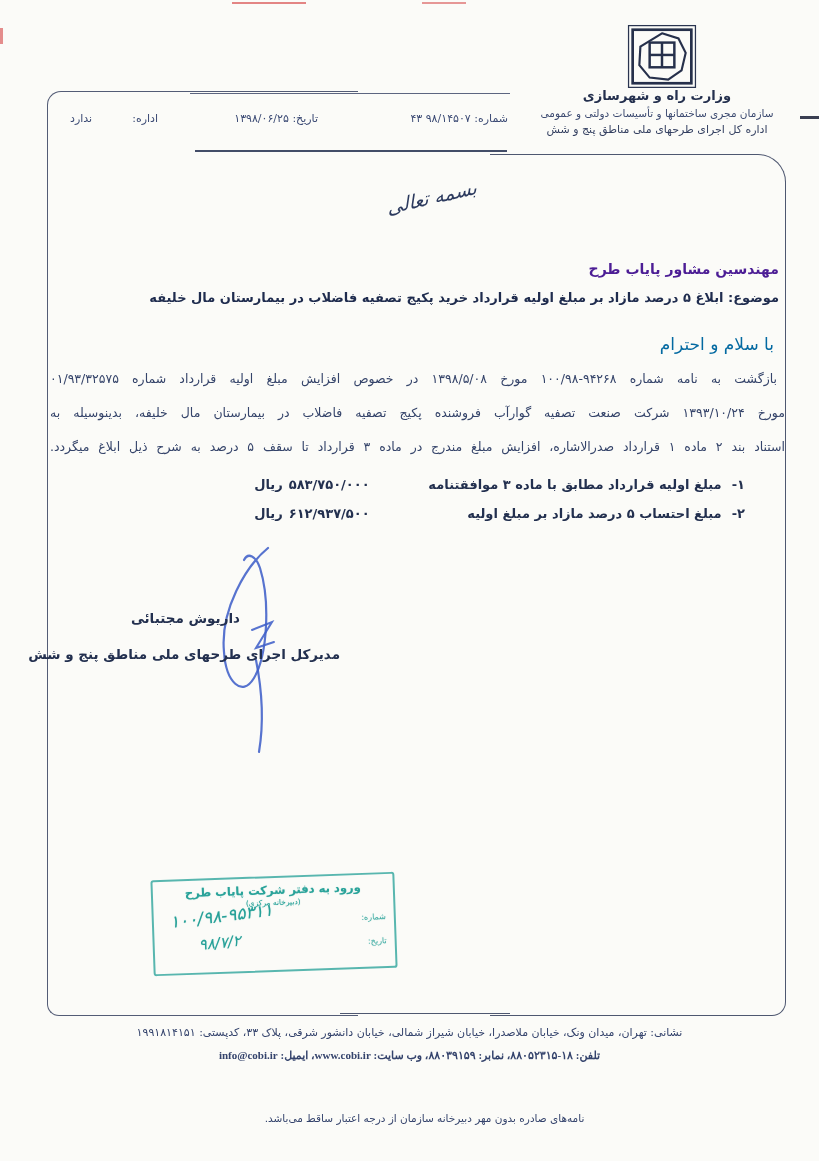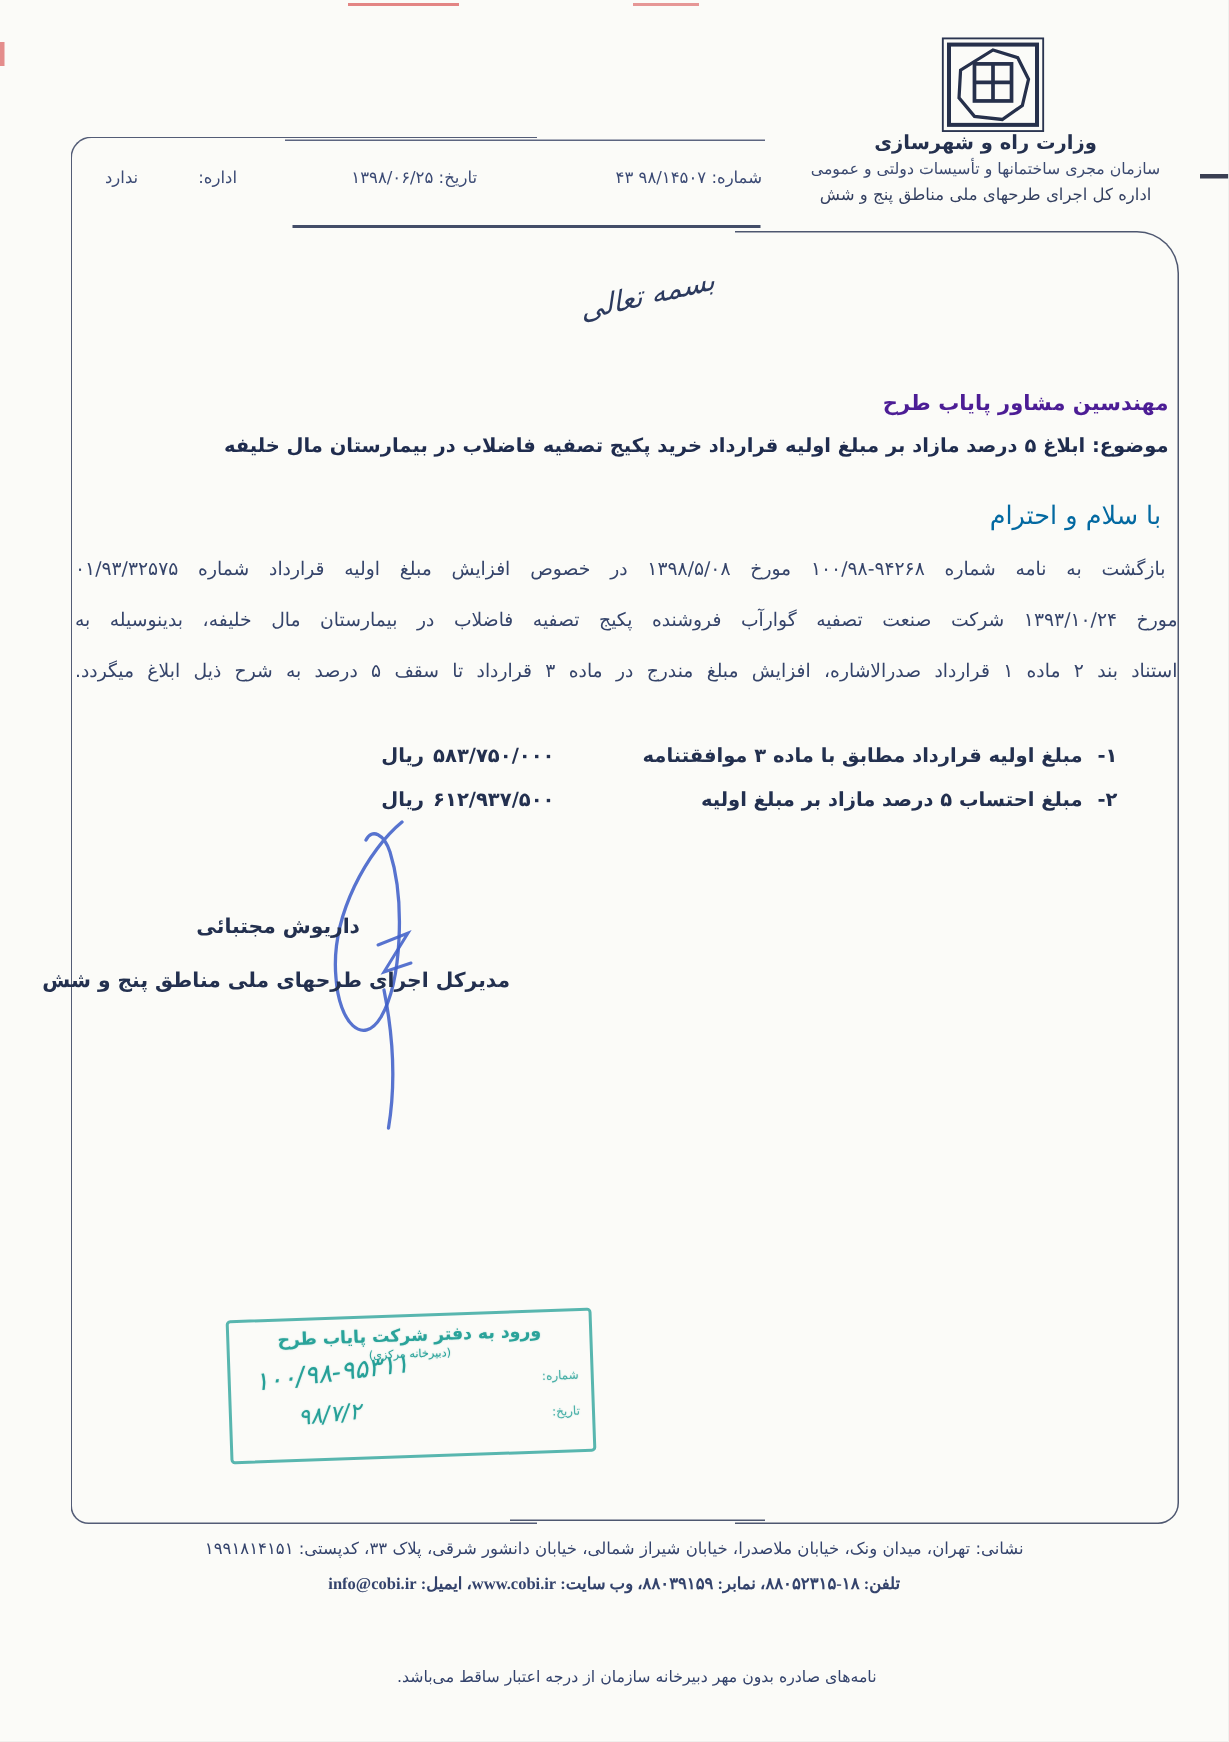--- a/index.html
+++ b/index.html
@@ -40,21 +40,21 @@
   .recipient{right:40px;top:243px;font-size:14px;font-weight:700;color:#4c1d95;white-space:nowrap;margin-top:18px;}
   .subject{right:40px;top:290px;font-size:13px;font-weight:700;color:#1f2c4e;white-space:nowrap;}
   .salutation{right:45px;top:334px;font-size:17px;color:#0369a1;}
   .body-par{left:50px;top:362px;width:735px;font-size:12.5px;color:#35446a;line-height:34px;}
   .body-line{text-align:justify;text-align-last:justify;white-space:nowrap;}
   .body-line.first{text-indent:8px;}
   .items{right:74px;top:477px;width:680px;font-weight:700;color:#23304f;font-size:13px;}
   .item{display:flex;align-items:baseline;height:29px;}
   .item .mk{margin-left:10px;}
   .item .tx{display:inline-block;min-width:352px;}
-  .item .am{margin-left:6px;margin-top:20px;}
+  .item .am{margin-left:6px;}
   
   .sig{left:198px;top:530px;width:130px;height:230px;}
   .signer-name{right:579px;top:610px;font-size:13.5px;font-weight:700;color:#23304f;white-space:nowrap;}
   .signer-title{right:479px;top:646px;font-size:13.5px;font-weight:700;color:#23304f;white-space:nowrap;}
   
   .stamp{left:152px;top:876px;width:240px;height:92px;border:2.5px solid rgba(42,163,154,.78);
     border-radius:3px;transform:rotate(-2deg);color:#2aa39a;text-shadow:0 0 1px rgba(42,163,154,.45);}
   .stamp-title{text-align:center;font-size:11.5px;font-weight:700;margin-top:5px;white-space:nowrap;}
   .stamp-sub{text-align:center;font-size:7.5px;margin-top:1px;}
   .st-lab{position:absolute;font-size:8px;opacity:.85;}

